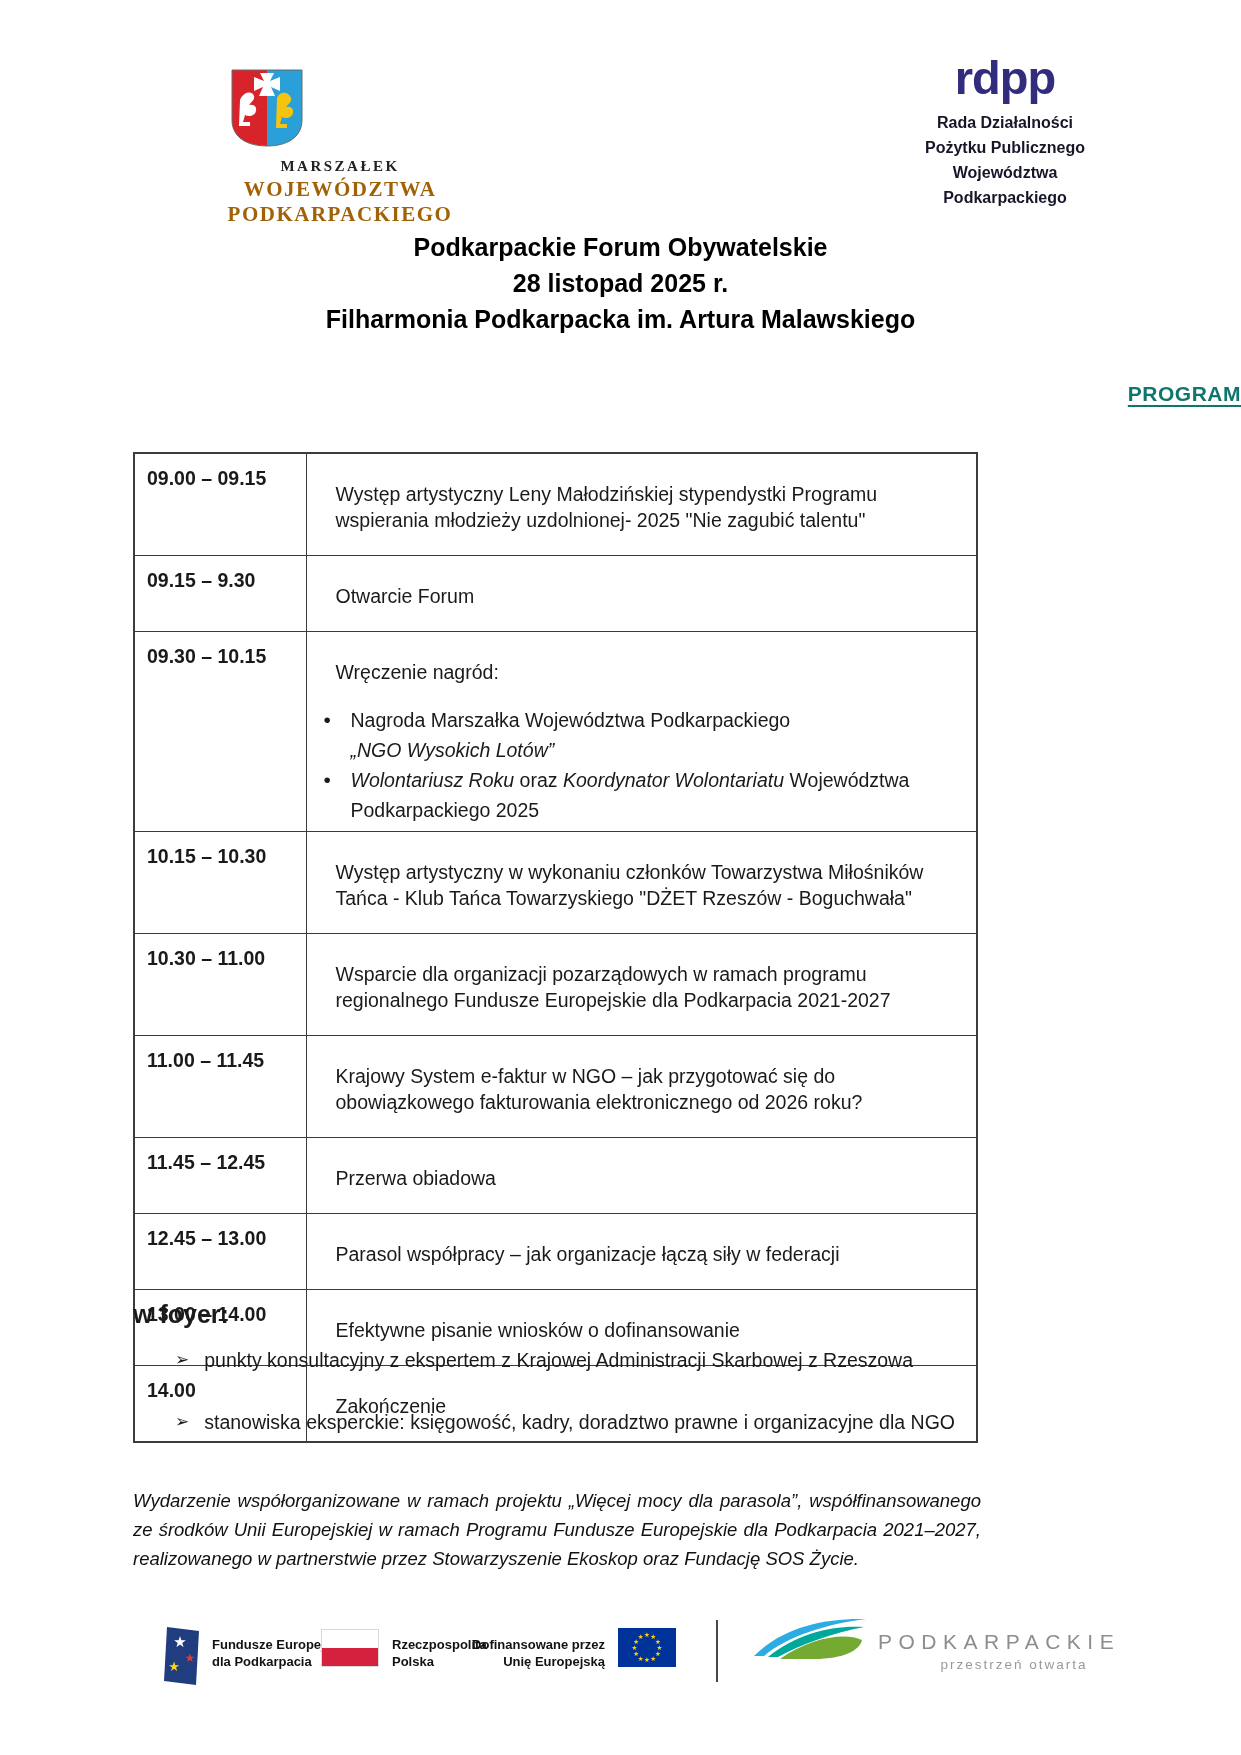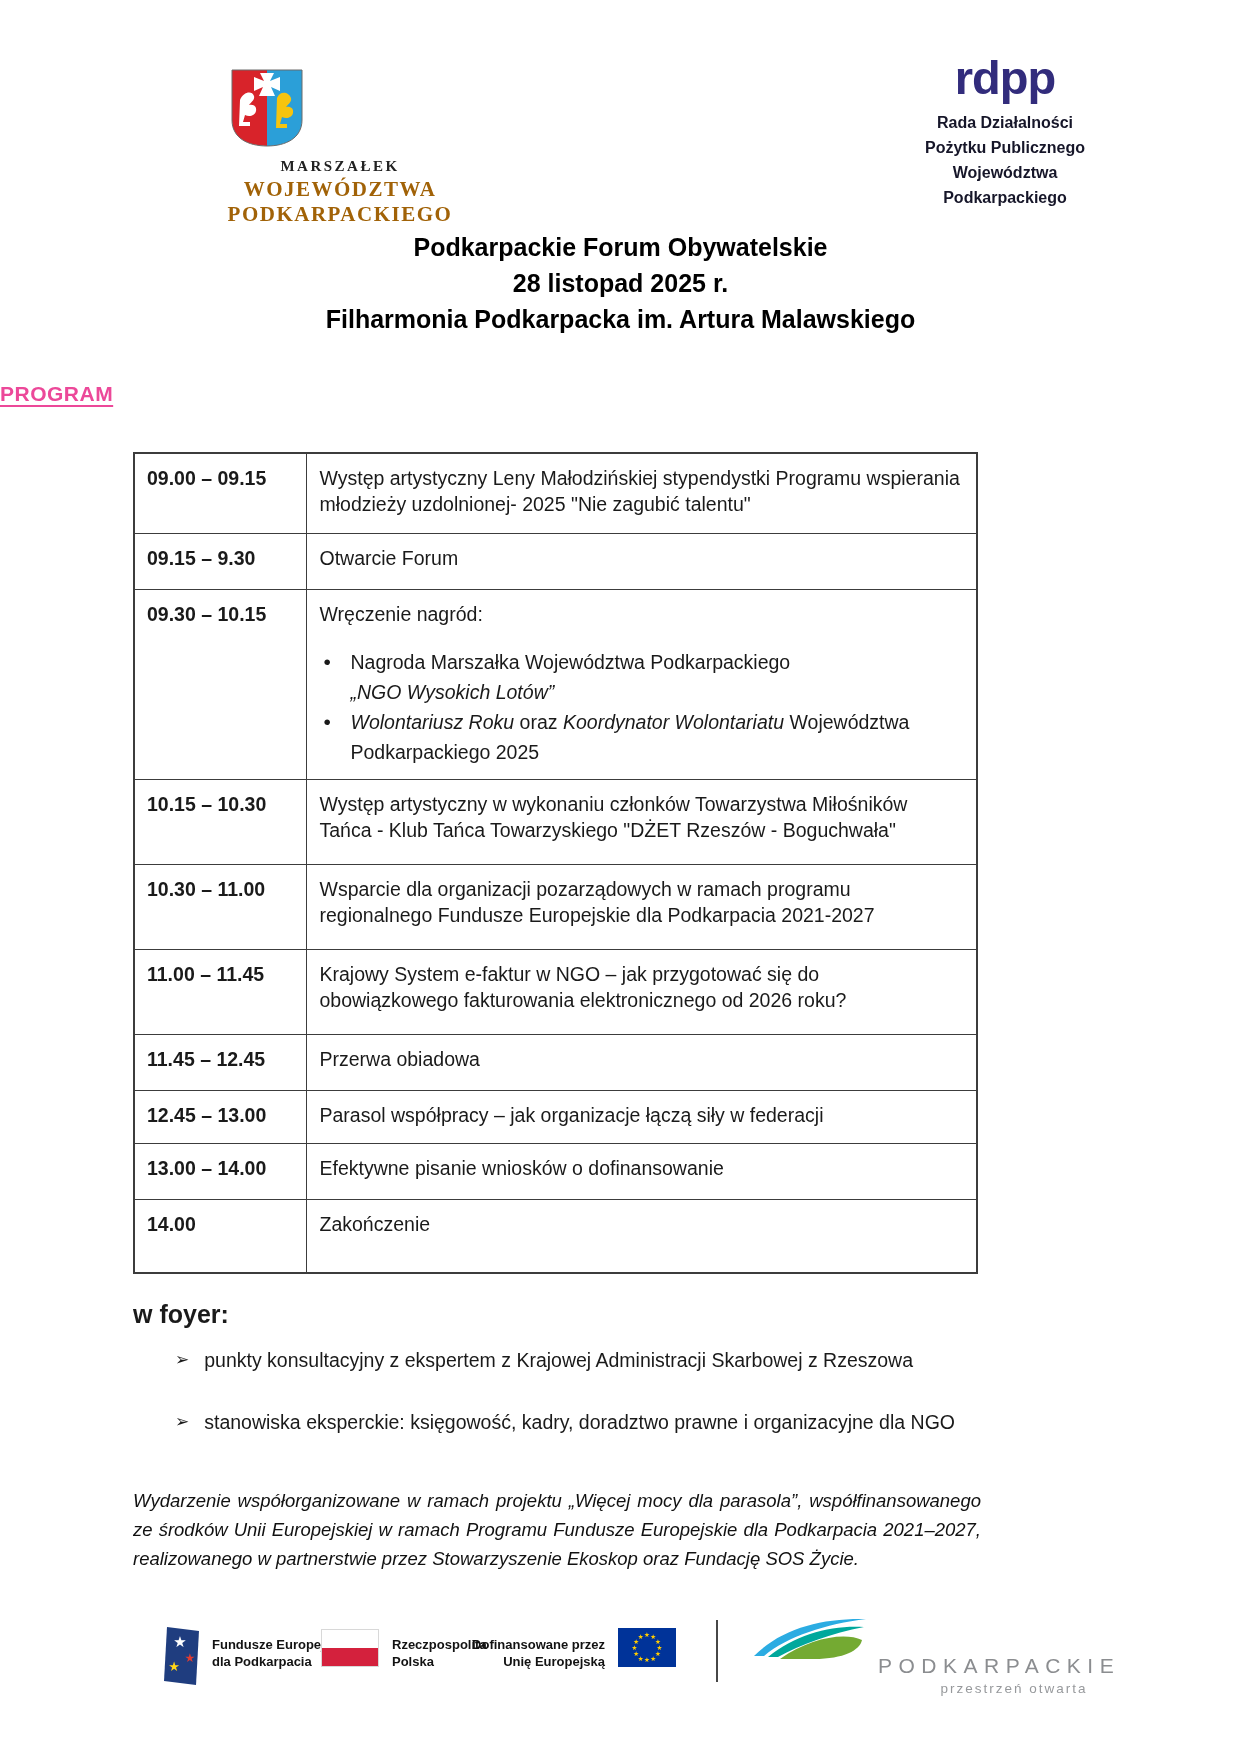--- a/index.html
+++ b/index.html
@@ -18,41 +18,41 @@
   .marszalek-l1{font-family:"Liberation Serif",serif;font-size:15px;letter-spacing:2.5px;font-weight:bold;color:#222;}
   .marszalek-l2{font-family:"Liberation Serif",serif;font-size:21px;letter-spacing:1.5px;font-weight:bold;color:#a16207;margin-top:2px;}
 
   .logo-rdpp{position:absolute;left:895px;top:52px;width:220px;text-align:center;}
   .rdpp-acronym{font-size:47px;font-weight:800;color:var(--rdpp-navy);letter-spacing:-1px;line-height:1.1;}
   .rdpp-lines{margin-top:6px;font-size:16px;font-weight:bold;color:#161629;line-height:25px;}
 
   
   .title-block{position:absolute;left:0;top:229px;width:100%;text-align:center;
                font-size:25px;font-weight:bold;line-height:36px;color:#000;}
-  .program-heading{position:absolute;left:0;top:382px;width:100%;text-align:left;
-               font-size:21px;font-weight:bold;color:#ec4899;}
+  .program-heading{position:absolute;left:0;top:382px;width:100%;text-align:right;
+               font-size:21px;font-weight:bold;color:#0f766e;}
   .program-heading span{text-decoration:underline;text-decoration-thickness:2px;text-underline-offset:4px;letter-spacing:.5px;}
 
   
   #schedule{position:absolute;left:133px;top:452px;width:845px;border-collapse:collapse;table-layout:fixed;}
   #schedule td{border:1.6px solid var(--border-dark);vertical-align:top;font-size:19.5px;line-height:26px;}
   #schedule{border:2px solid var(--border-dark);}
   #schedule td.time{font-weight:bold;white-space:nowrap;padding:11px 6px 6px 12px;margin-top:28px;}
   #schedule td.desc{padding:11px 14px 6px 13px;}
   #schedule tr:nth-child(1){height:80px}
   #schedule tr:nth-child(2){height:56px}
   #schedule tr:nth-child(3){height:190px}
   #schedule tr:nth-child(4){height:85px}
   #schedule tr:nth-child(5){height:85px}
   #schedule tr:nth-child(6){height:85px}
   #schedule tr:nth-child(7){height:56px}
   #schedule tr:nth-child(8){height:53px}
   #schedule tr:nth-child(9){height:56px}
   #schedule tr:nth-child(10){height:74px}
-  #schedule p{margin:0;}
+  #schedule p{margin:16px;}
   .bullets{list-style:none;margin:20px 0 0 0;}
   .bullets li{position:relative;padding-left:31px;line-height:30px;}
   .bullets li::before{content:"•";position:absolute;left:4px;top:0;font-size:21px;}
   .it{font-style:italic;}
 
   
   .foyer{position:absolute;left:133px;top:1300px;width:848px;}
   .foyer-heading{font-size:25px;font-weight:bold;}
   .foyer-list{list-style:none;margin-top:16px;}
   .foyer-list li{display:flex;gap:15px;padding-left:42px;margin-bottom:32px;font-size:19.5px;line-height:30px;}
@@ -252,19 +252,19 @@
         </g>
     </svg>
 
     <div class="abs divider" style="left:716px;top:8px;"></div>
 
     <svg class="abs" style="left:752px;top:4px;" width="118" height="46" viewBox="0 0 118 46">
       <path d="M2,40 C30,12 70,2 114,3 C74,8 36,20 12,40 Z" fill="#2bace2"></path>
       <path d="M16,41 C44,18 80,9 112,11 C80,17 48,29 26,41 Z" fill="#00a89c"></path>
       <path d="M28,43 C58,22 92,16 110,24 C108,34 92,43 62,43 Z" fill="#74aa32"></path>
     </svg>
-    <div class="abs" style="left:878px;top:18px;margin-top:24px;">
+    <div class="abs" style="left:878px;top:18px;">
       <div class="pk-name">PODKARPACKIE</div>
       <div class="pk-sub">przestrzeń otwarta</div>
     </div>
   </div>
 
 </div>
 
 </body></html>

